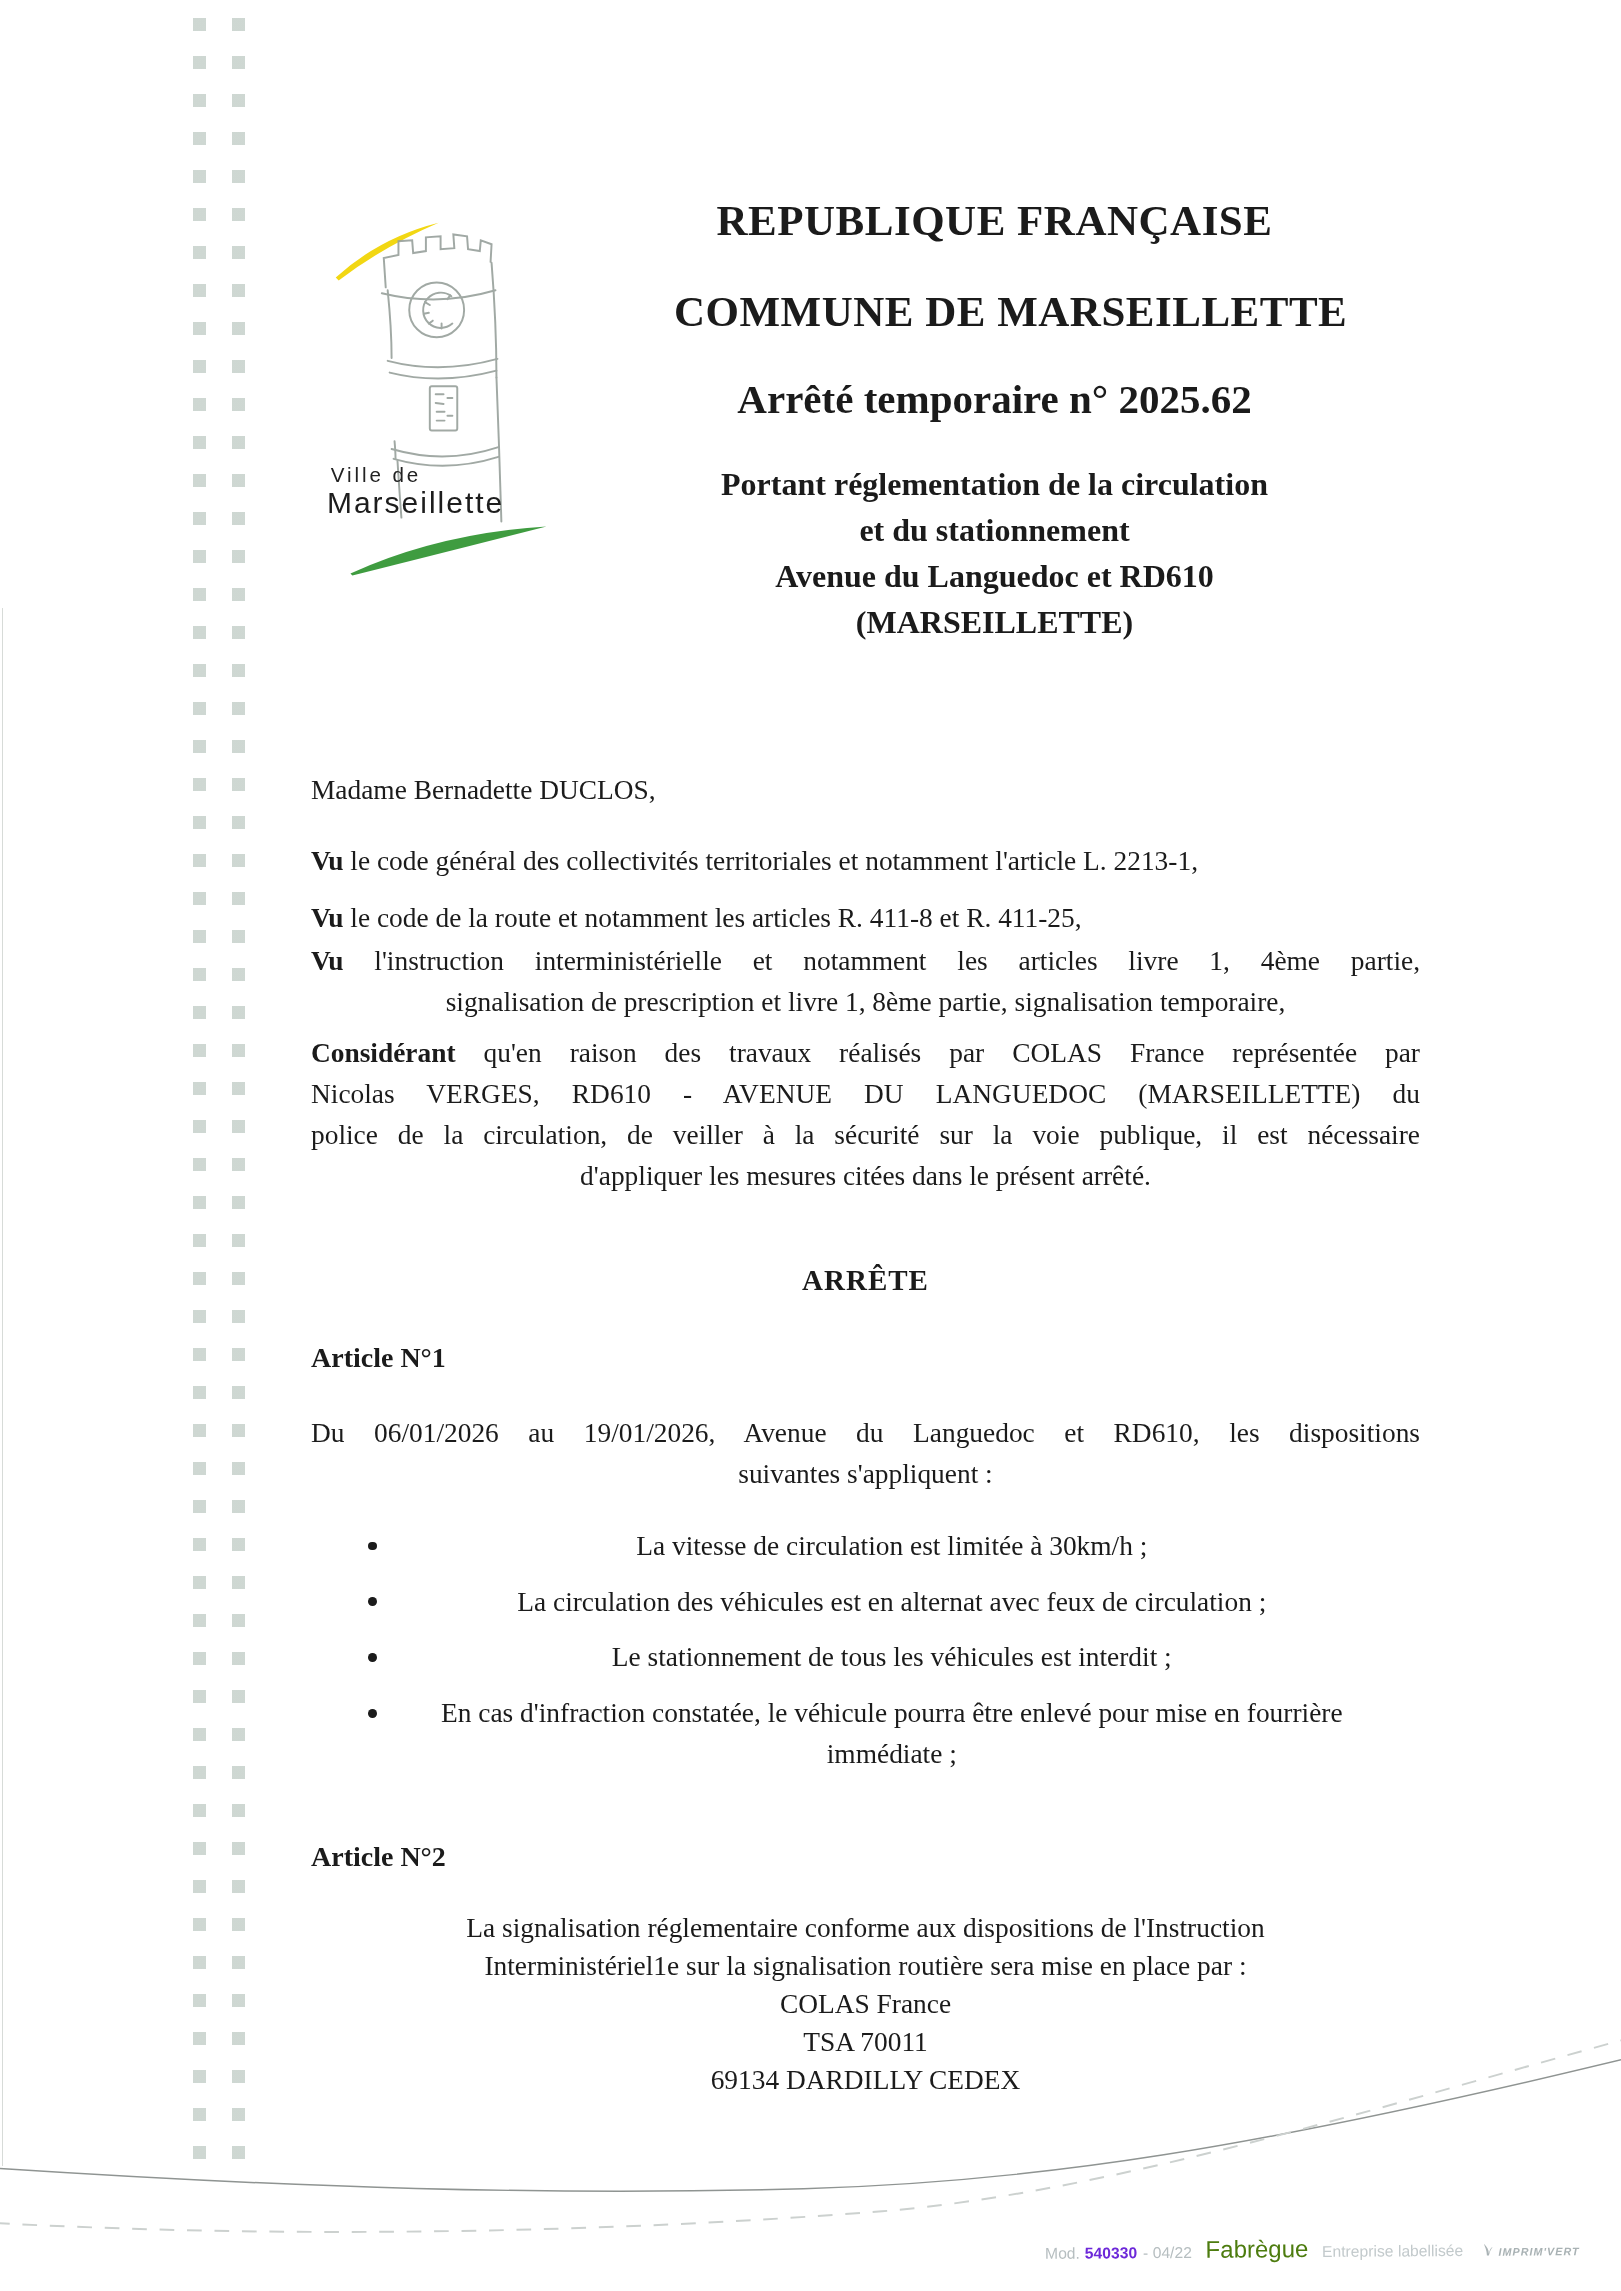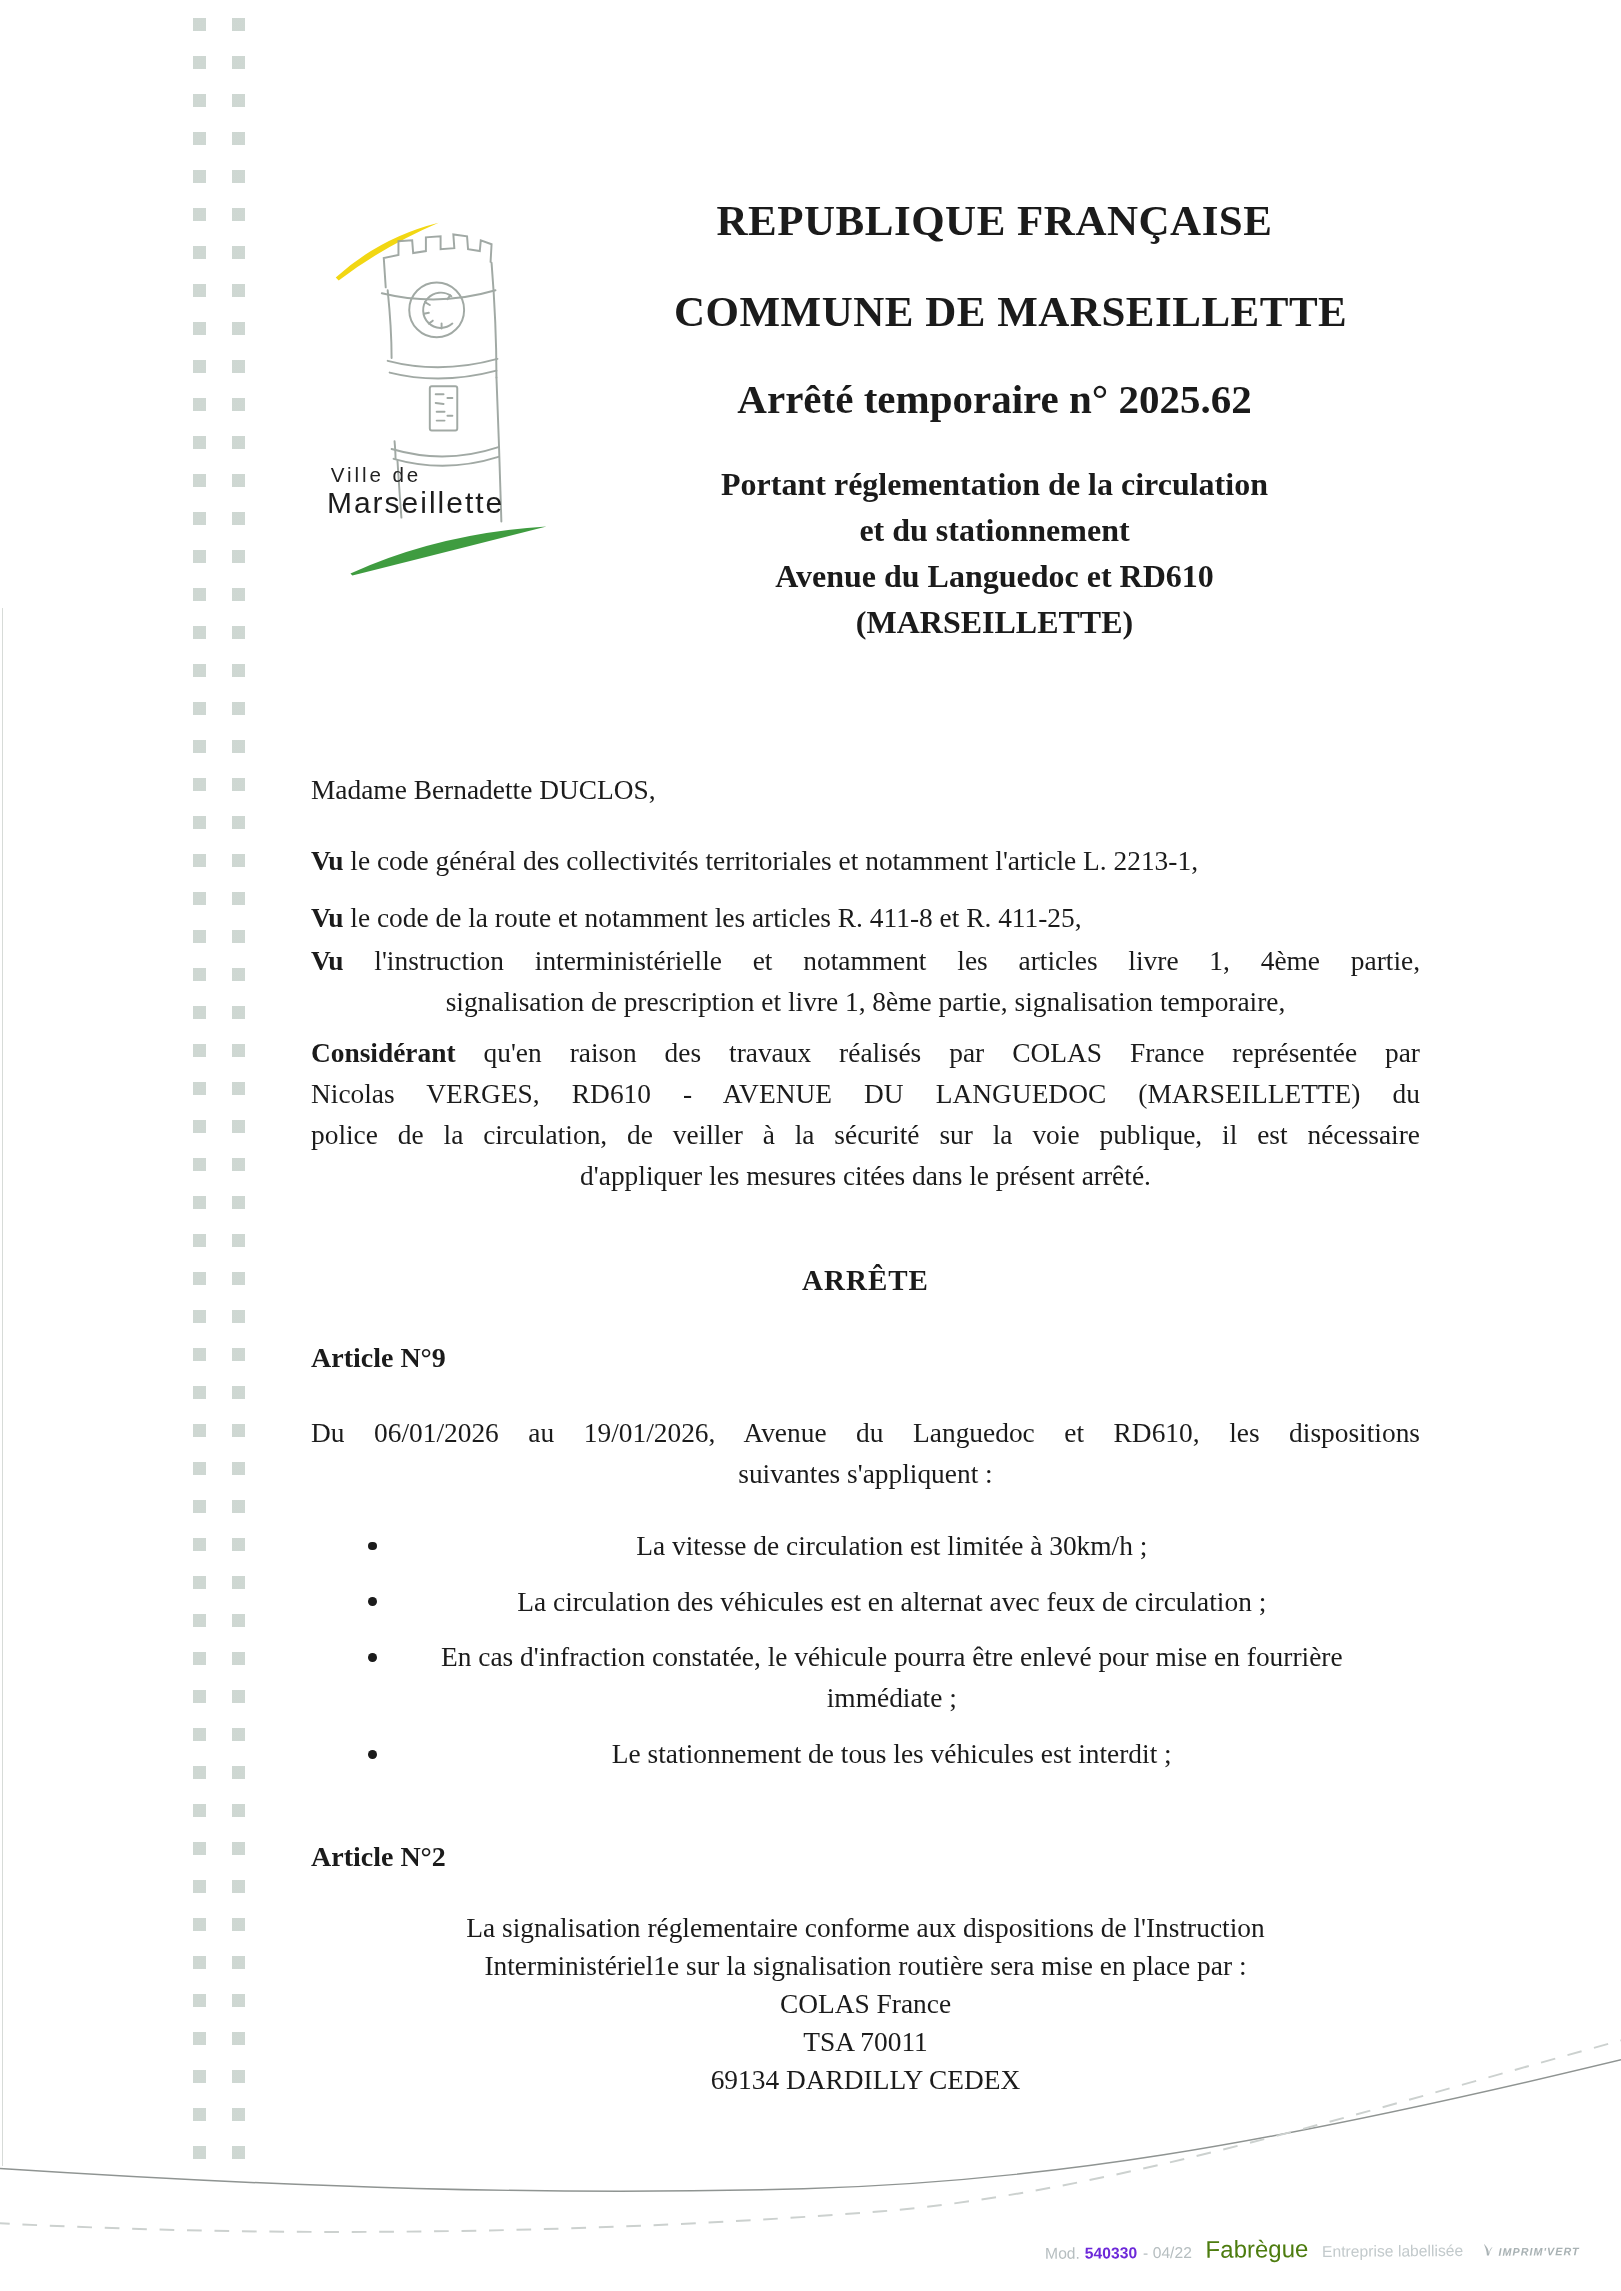--- a/index.html
+++ b/index.html
@@ -137,43 +137,43 @@
 
   <div class="body-block" style="top:1033px;">
     <div class="jline"><b>Considérant</b><span> qu'en raison des travaux réalisés par COLAS France représentée par</span></div>
     <div class="jline">Nicolas VERGES, RD610 - AVENUE DU LANGUEDOC (MARSEILLETTE) du</div>
     <div class="jline">police de la circulation, de veiller à la sécurité sur la voie publique, il est nécessaire</div>
     <div class="lline">d'appliquer les mesures citées dans le présent arrêté.</div>
   </div>
 
   <div class="body-block centered" style="top:1260px;font-weight:bold;font-size:29px;letter-spacing:1px;">ARRÊTE</div>
 
-  <div class="body-block art-head" style="top:1337px;">Article N°9</div>
+  <div class="body-block art-head" style="top:1337px;">Article N°1</div>
 
   <div class="body-block" style="top:1413px;">
     <div class="jline">Du 06/01/2026 au 19/01/2026, Avenue du Languedoc et RD610, les dispositions</div>
     <div class="lline">suivantes s'appliquent :</div>
   </div>
 
   <div class="bullets">
     <div class="bullet">
       <span class="dot"></span>
       <span class="btext">La vitesse de circulation est limitée à 30km/h ;</span>
     </div>
     <div class="bullet">
       <span class="dot"></span>
       <span class="btext">La circulation des véhicules est en alternat avec feux de circulation ;</span>
     </div>
     <div class="bullet">
       <span class="dot"></span>
+      <span class="btext">Le stationnement de tous les véhicules est interdit ;</span>
+    </div>
+    <div class="bullet">
+      <span class="dot"></span>
       <span class="btext">En cas d'infraction constatée, le véhicule pourra être enlevé pour mise en fourrière immédiate ;</span>
-    </div>
-    <div class="bullet">
-      <span class="dot"></span>
-      <span class="btext">Le stationnement de tous les véhicules est interdit ;</span>
     </div>
   </div>
 
   <div class="body-block art-head" style="top:1836px;">Article N°2</div>
 
   <div class="body-block" style="top:1909px;line-height:38px;">
     <div class="lline">La signalisation réglementaire conforme aux dispositions de l'Instruction</div>
     <div class="lline">Interministériel1e sur la signalisation routière sera mise en place par :</div>
     <div class="lline">COLAS France</div>
     <div class="lline">TSA 70011</div>

